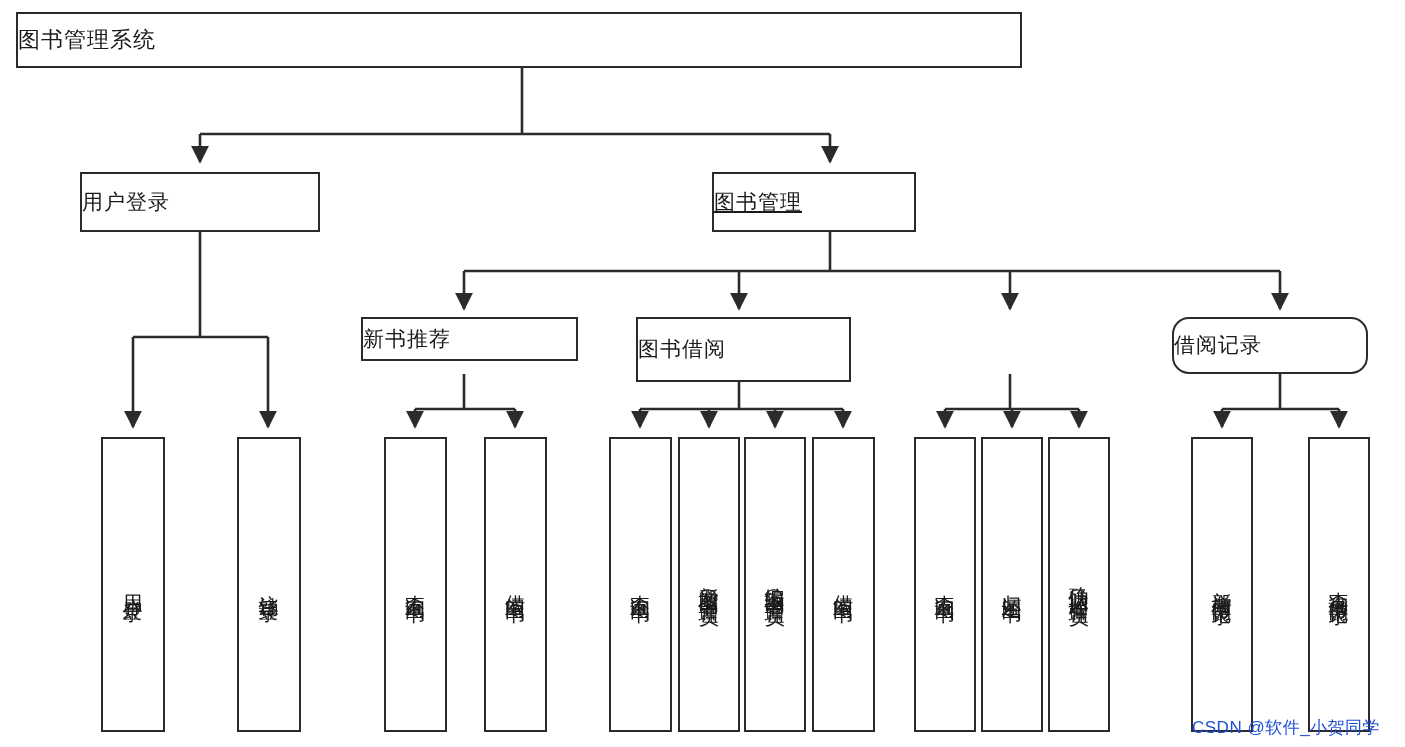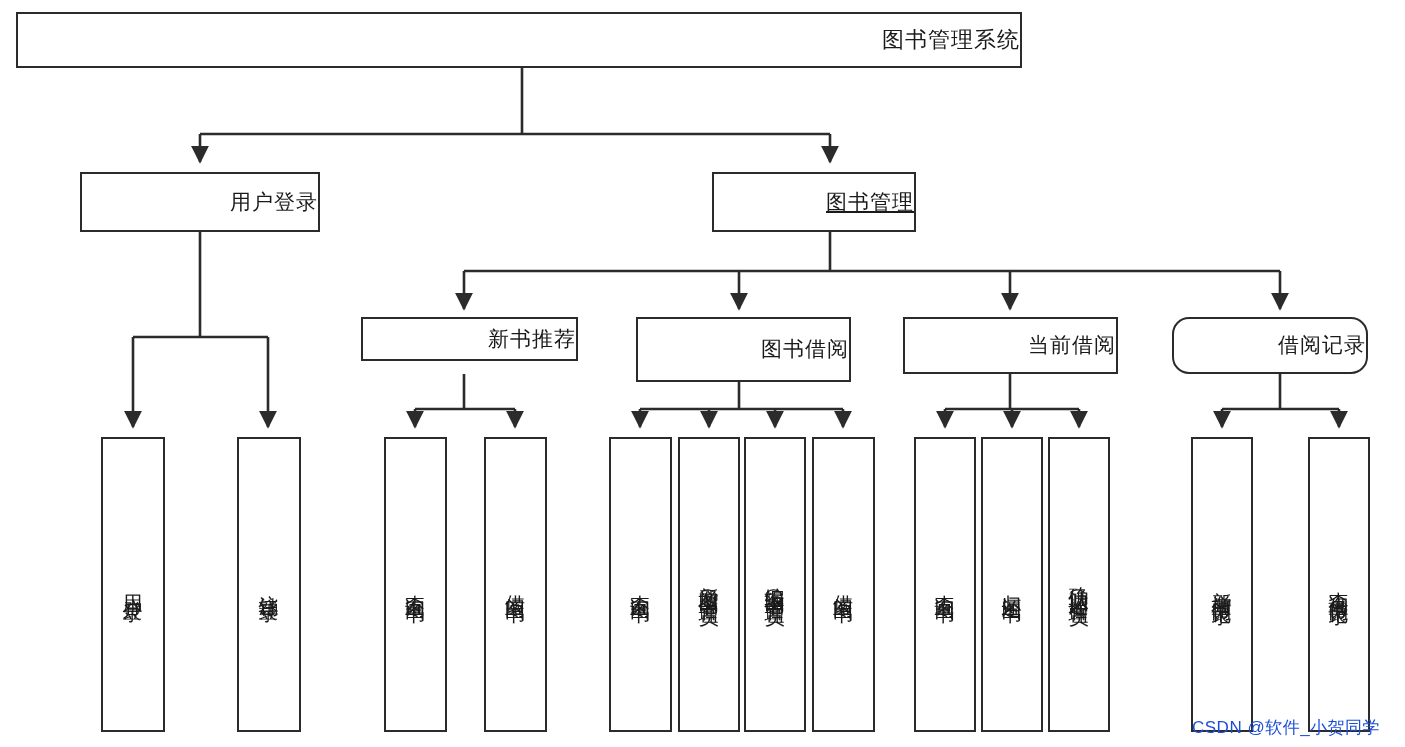--- a/index.html
+++ b/index.html
@@ -26,21 +26,21 @@
     height: 747px;
     pointer-events: none;
   }
   .node {
     position: absolute;
     box-sizing: border-box;
     border: 2.5px solid #2b2b2b;
     background: #ffffff;
     display: flex;
     align-items: center;
-    justify-content: flex-end;
+    justify-content: flex-start;
     color: #1a1a1a;
     line-height: 1.18;
   }
   .node.horiz {
     font-size: 21px;
     letter-spacing: 1px;
   }
   .node.root {
     font-size: 22px;
   }
@@ -135,23 +135,20 @@
   </div>
 
   <div class="node horiz" style="left:361px; top:317px; width:217px; height:44px;">
     <span>新书推荐</span>
   </div>
 
   <div class="node horiz" style="left:636px; top:317px; width:215px; height:65px;">
     <span>图书借阅</span>
   </div>
 
-  <div class="node horiz" style="left:903px; top:317px; width:215px; height:57px;">
-    <span>当前借阅</span>
-  </div>
 
   <div class="node horiz" style="left:1172px; top:317px; width:196px; height:57px;border-radius:17px;">
     <span>借阅记录</span>
   </div>
 
   <div class="node vert" style="left:101px; top:437px; width:64px; height:295px;">
     <span class="vtext">用户登录</span>
   </div>
 
   <div class="node vert" style="left:237px; top:437px; width:64px; height:295px;">

